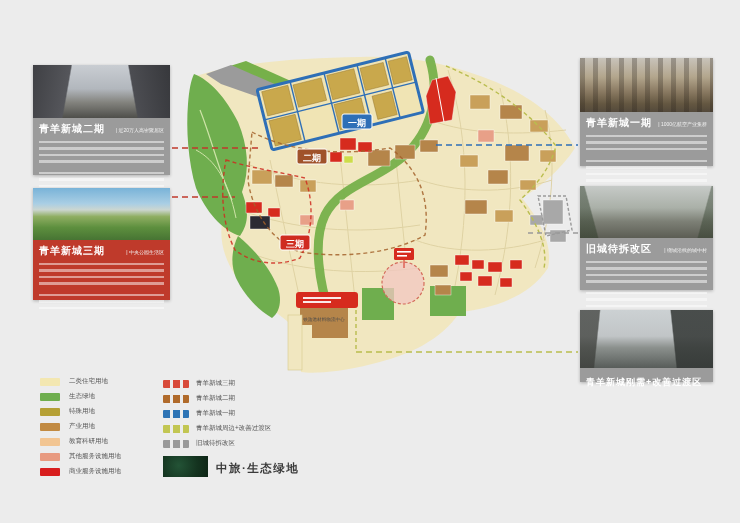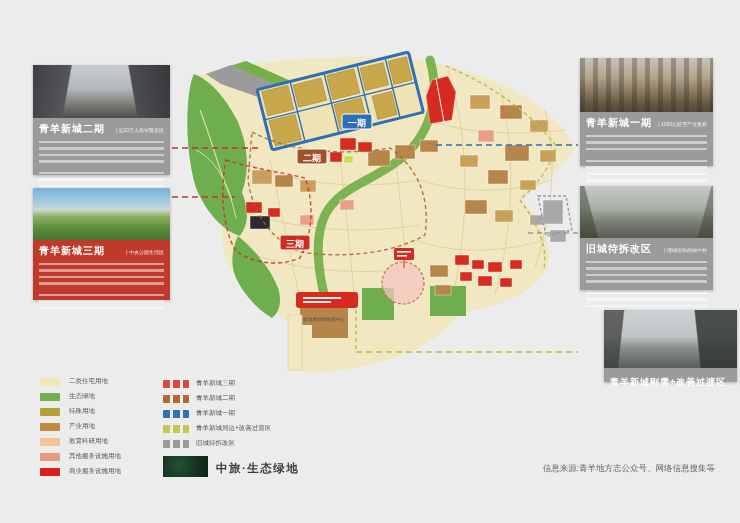--- a/index.html
+++ b/index.html
@@ -263,21 +263,21 @@
     <div class="panel-head">
       <span class="panel-title">旧城待拆改区</span>
       <span class="panel-sub">| 绕城沿线的城中村</span>
     </div>
     <div class="panel-body">
       <div class="plines pl-4"></div>
         <div class="plines pl-3"></div>
     </div>
   </div>
 
-  <div class="panel gray" style="left:604px;top:310px;width:133px;height:72px;">
+  <div class="panel gray" style="left:580px;top:310px;width:133px;height:72px;">
     <div class="photo photo-trans" style="height:58px;"></div>
     <div class="title-bar">
       <span class="panel-title" style="font-size:9px;">青羊新城刚需+改善过渡区</span>
     </div>
   </div>
 
   <div class="legend" style="left:40px;top:374px;">
     <div class="legend-row">
       <span class="sw" style="background: rgb(243, 231, 177);"></span>
       <span class="legend-label">二类住宅用地</span>
@@ -326,15 +326,14 @@
       <span class="legend-label">青羊新城周边+改善过渡区</span>
       </div>
     <div class="legend-row">
       <span class="sw dash" style="background: repeating-linear-gradient(90deg, rgb(154, 154, 154) 0px, rgb(154, 154, 154) 7px, rgba(0, 0, 0, 0) 7px, rgba(0, 0, 0, 0) 10px);"></span>
       <span class="legend-label">旧城待拆改区</span>
       </div>
   </div>
 
   <div class="logo-swatch"></div>
   <div class="logo-text">中旅·生态绿地</div>
-  <div class="footer-src">信息来源:青羊地方志公众号、网络信息搜集等</div>
 
 </div>
 
 </body></html>

